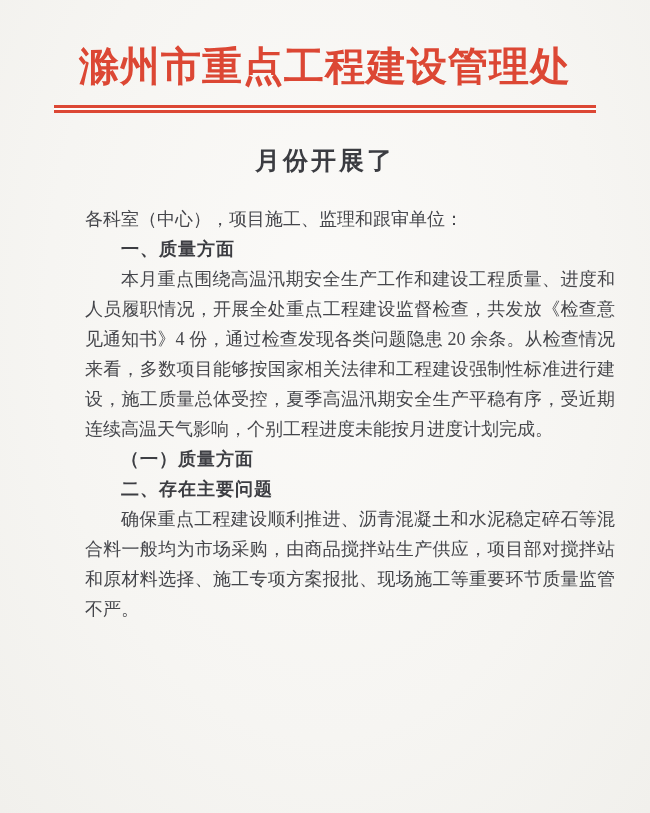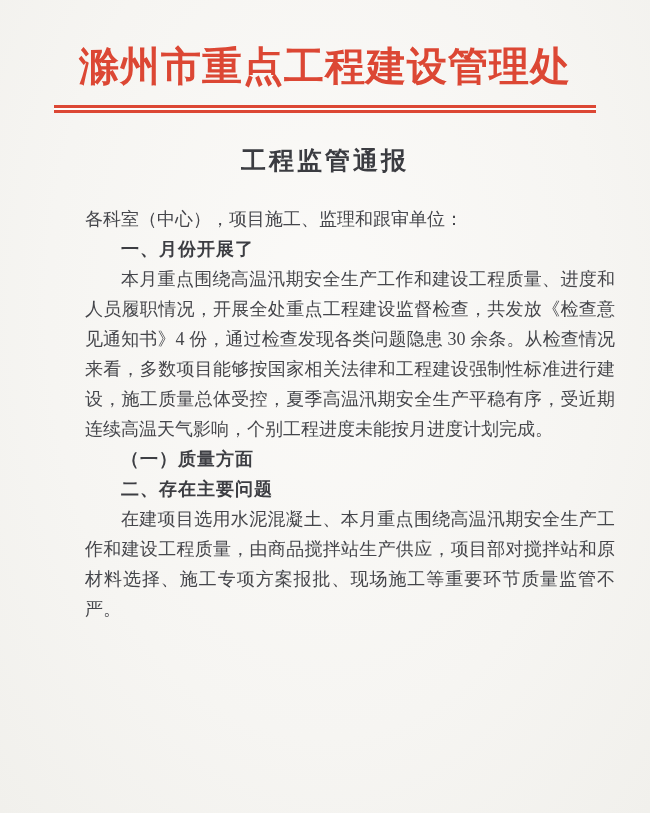--- a/index.html
+++ b/index.html
@@ -80,31 +80,31 @@
 </head>
 <body>
 
 <div class="page">
 
   <header>
     <div class="agency">滁州市重点工程建设管理处</div>
     <div class="red-rule"></div>
   </header>
 
-  <h1 class="doc-title">工程监管通报</h1>
+  <h1 class="doc-title">月份开展了</h1>
 
   <main class="doc-body">
 
       <p class="para para-salutation">各科室（中心），项目施工、监理和跟审单位：</p>
 
 
-      <p class="para para-heading1">一、月份开展了</p>
+      <p class="para para-heading1">一、质量方面</p>
 
-      <p class="para para-body">本月重点围绕高温汛期安全生产工作和建设工程质量、进度和人员履职情况，开展全处重点工程建设监督检查，共发放《检查意见通知书》4 份，通过检查发现各类问题隐患 30 余条。从检查情况来看，多数项目能够按国家相关法律和工程建设强制性标准进行建设，施工质量总体受控，夏季高温汛期安全生产平稳有序，受近期连续高温天气影响，个别工程进度未能按月进度计划完成。</p>
+      <p class="para para-body">本月重点围绕高温汛期安全生产工作和建设工程质量、进度和人员履职情况，开展全处重点工程建设监督检查，共发放《检查意见通知书》4 份，通过检查发现各类问题隐患 20 余条。从检查情况来看，多数项目能够按国家相关法律和工程建设强制性标准进行建设，施工质量总体受控，夏季高温汛期安全生产平稳有序，受近期连续高温天气影响，个别工程进度未能按月进度计划完成。</p>
 
       <p class="para para-heading2">（一）质量方面</p>
 
       <p class="para para-heading1">二、存在主要问题</p>
 
-      <p class="para para-body">在建项目选用水泥混凝土、本月重点围绕高温汛期安全生产工作和建设工程质量，由商品搅拌站生产供应，项目部对搅拌站和原材料选择、施工专项方案报批、现场施工等重要环节质量监管不严。</p>
+      <p class="para para-body">确保重点工程建设顺利推进、沥青混凝土和水泥稳定碎石等混合料一般均为市场采购，由商品搅拌站生产供应，项目部对搅拌站和原材料选择、施工专项方案报批、现场施工等重要环节质量监管不严。</p>
     </main>
 
 </div>
 
 </body></html>

